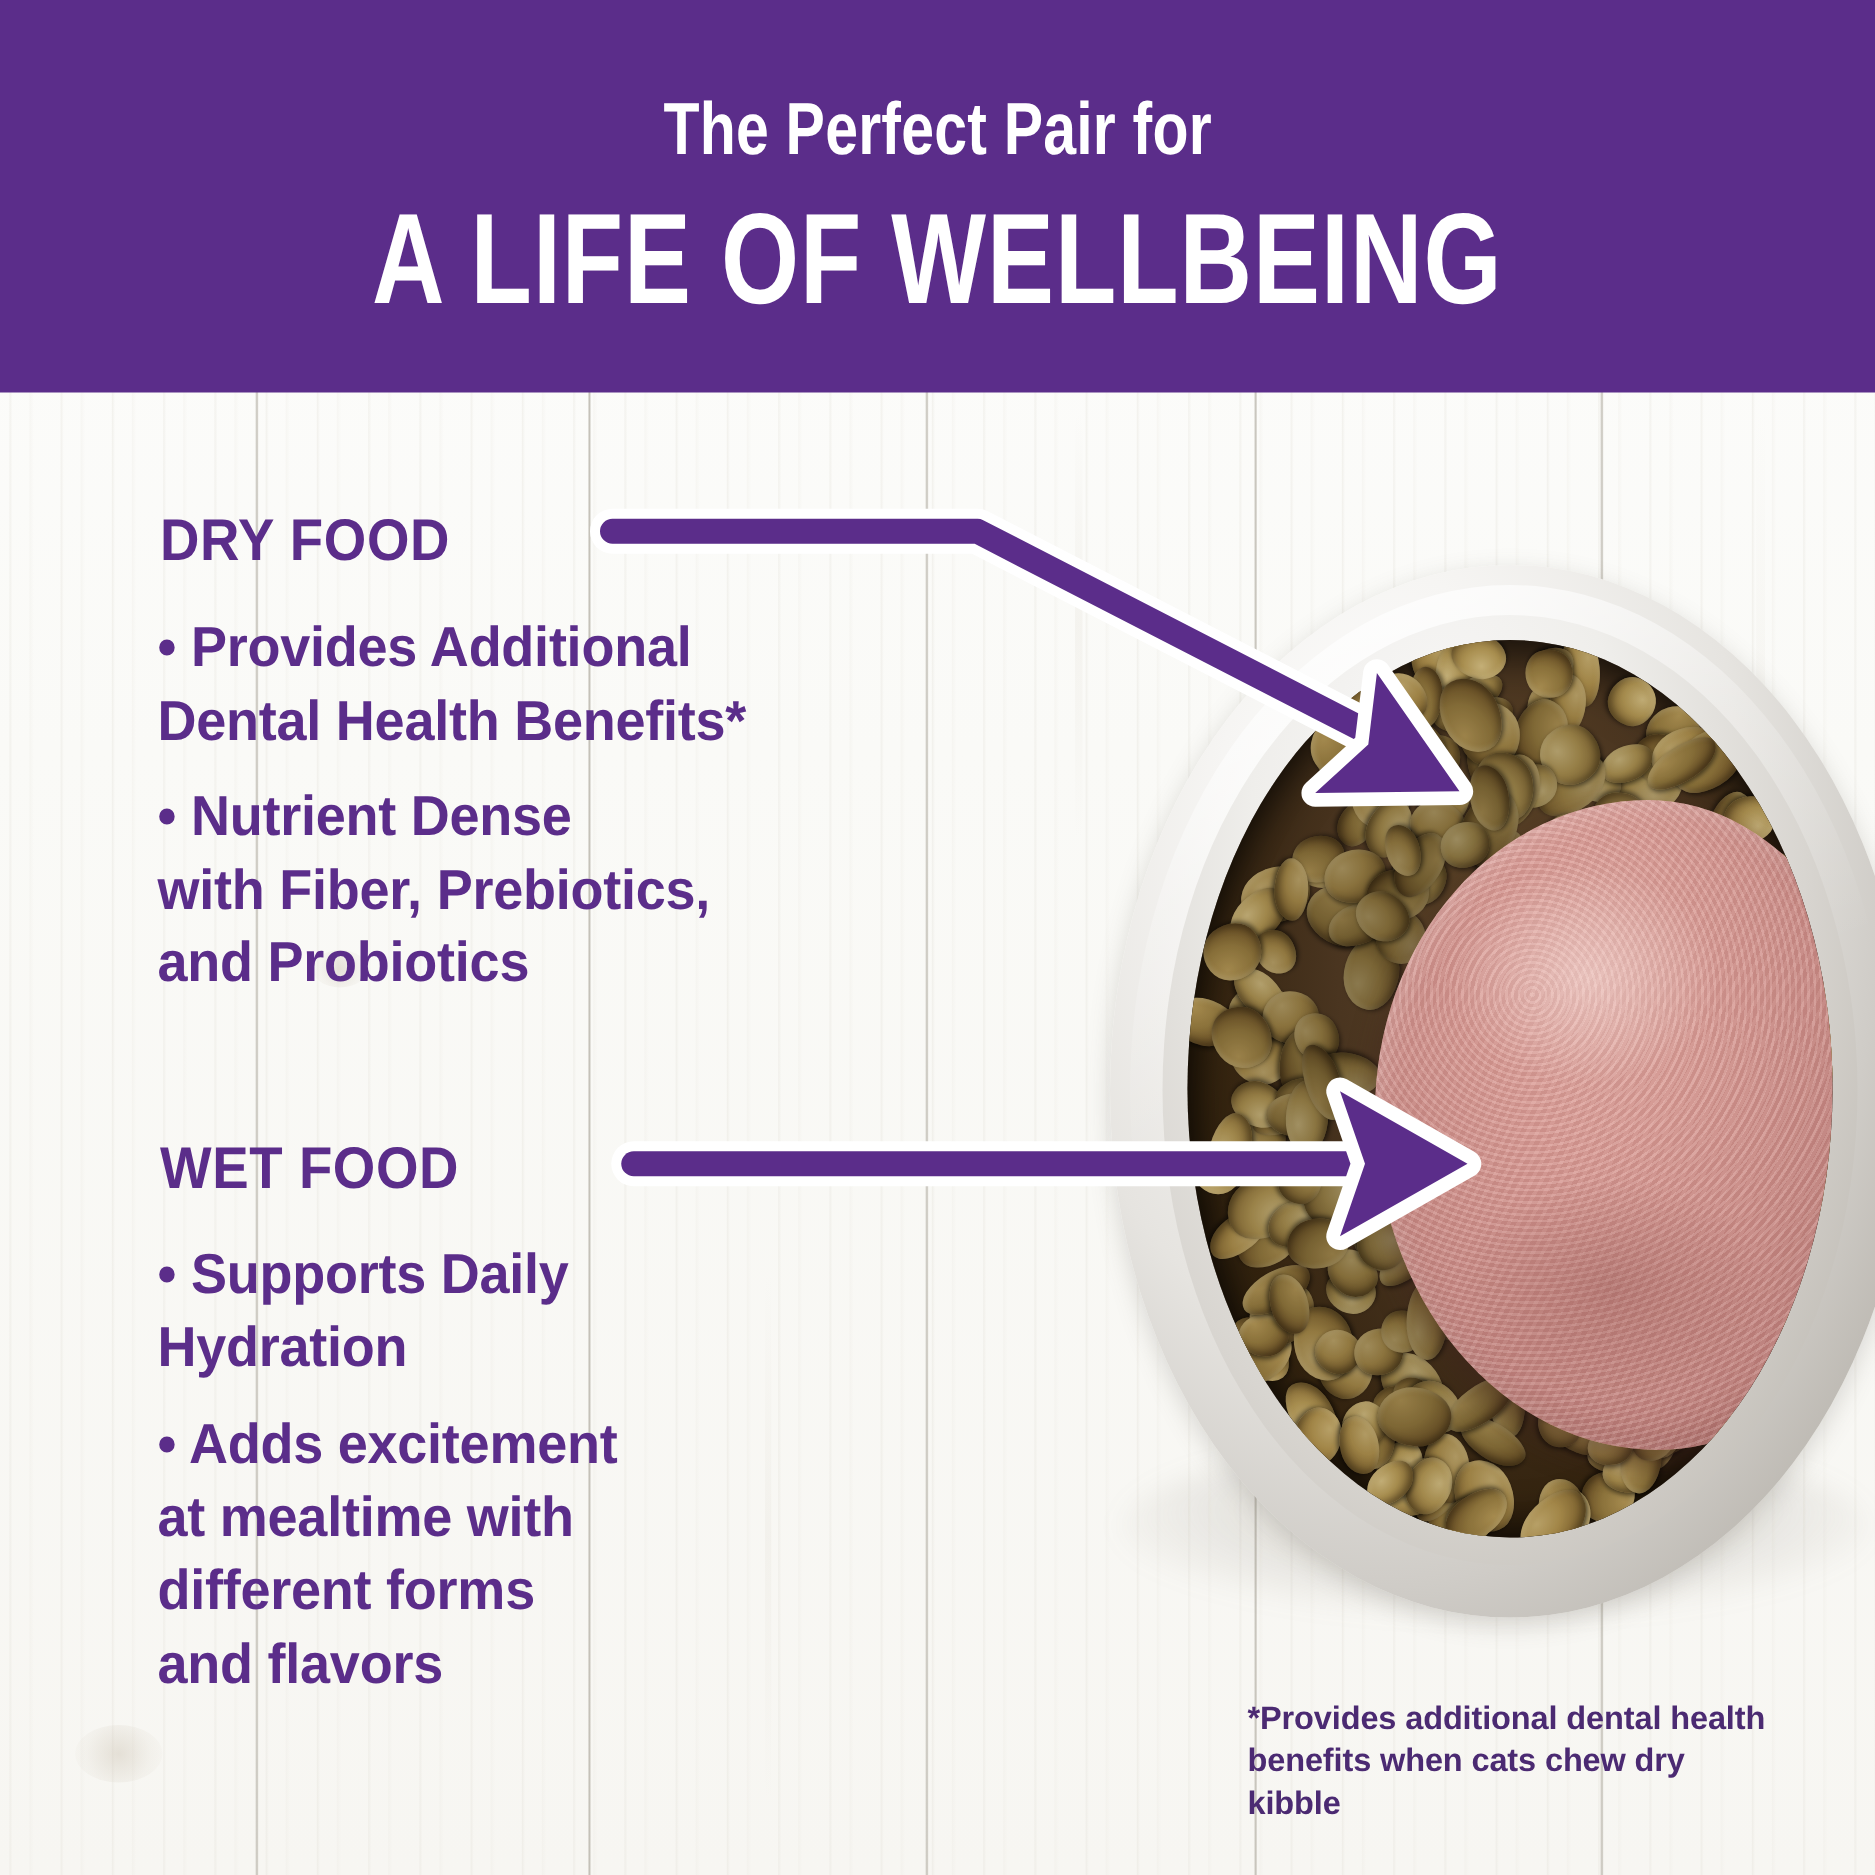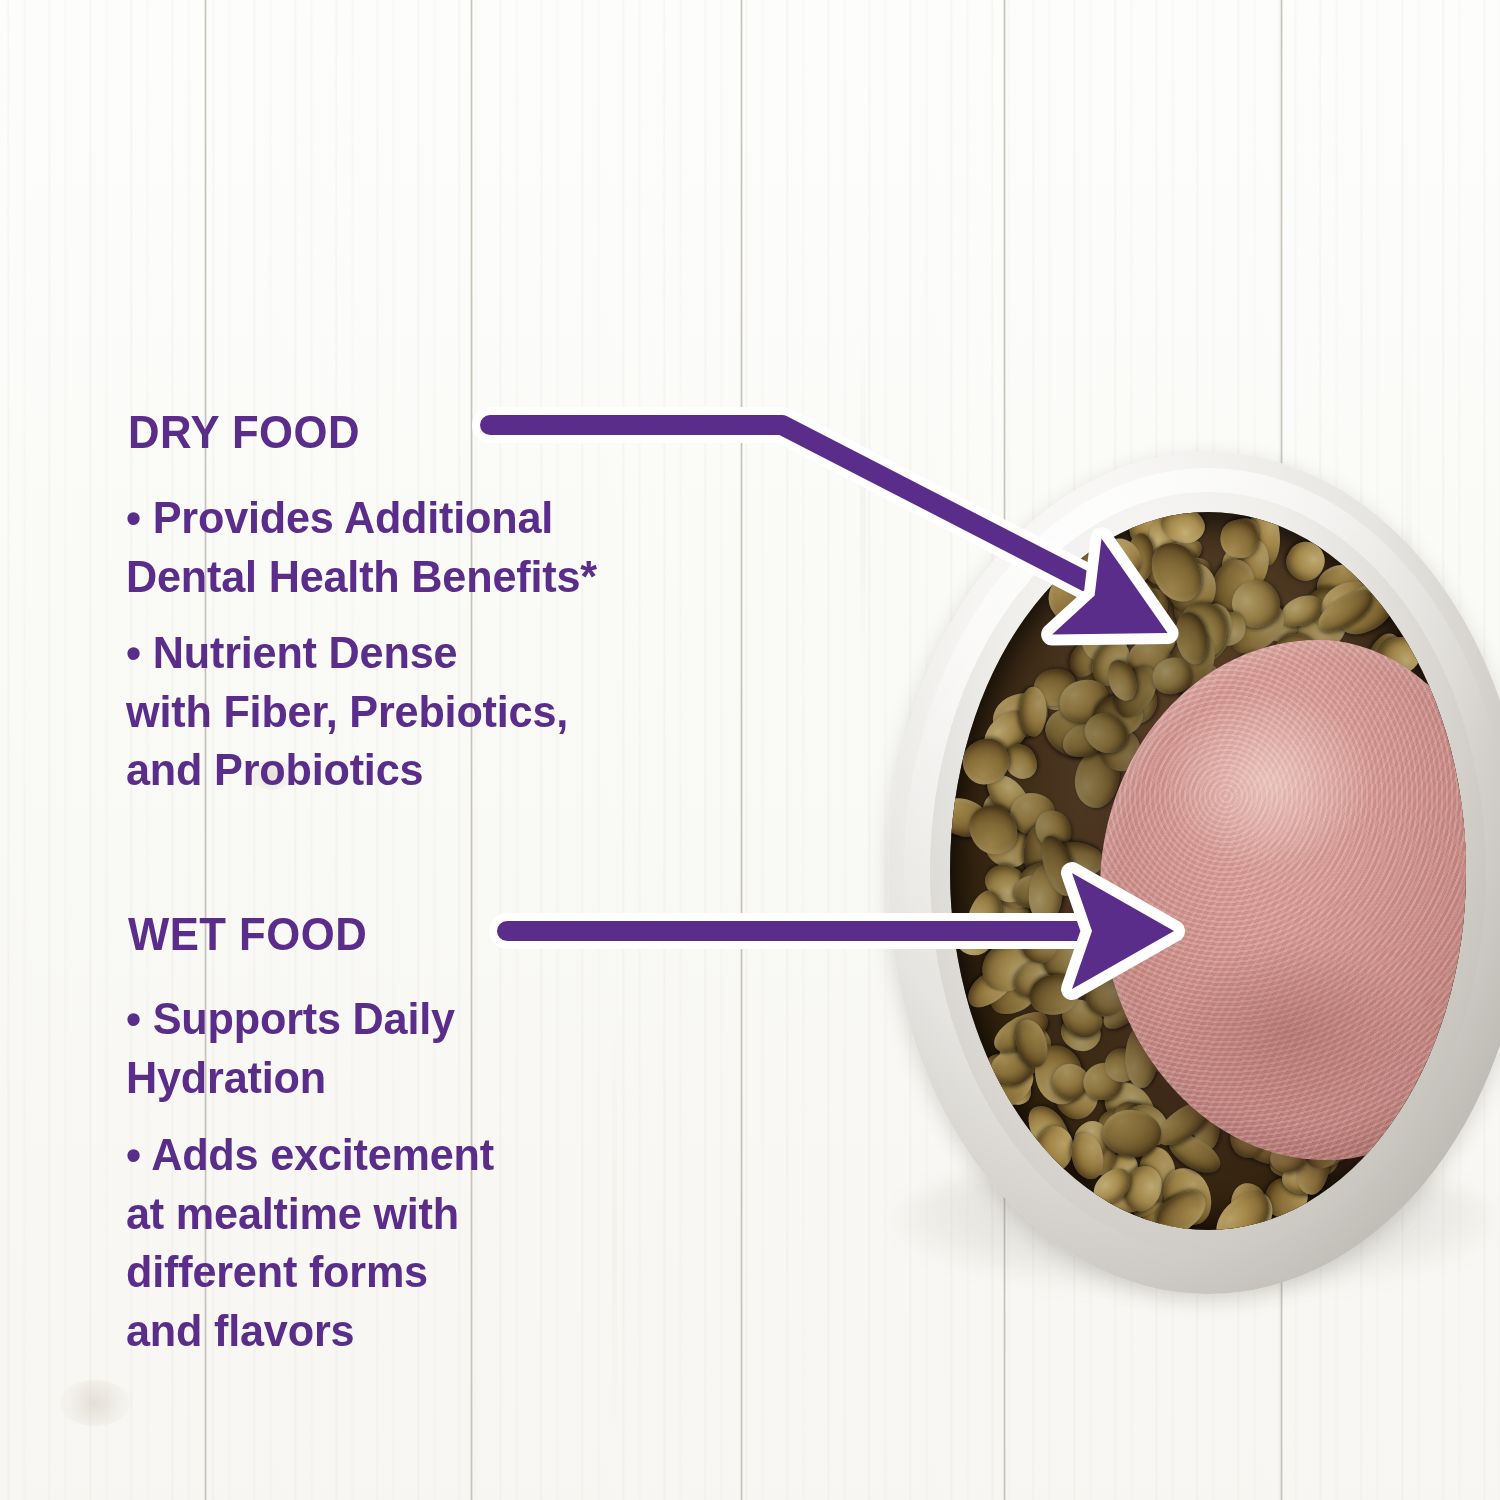--- a/index.html
+++ b/index.html
@@ -521,20 +521,24 @@
 
         <div class="pate">
           <div class="pate-tex"></div>
           <div class="pate-hi"></div>
           <div class="pate-lo"></div>
         </div>
       </div>
     </div>
   </div>
 
+  <div class="header-band">
+    <div class="header-line1">The Perfect Pair for</div>
+    <div class="header-line2">A LIFE OF WELLBEING</div>
+  </div>
 
   <div class="copy-col">
 
     <div class="section-head" style="left:128px; top:90px;">DRY FOOD</div>
 
     <div class="bullet-block" style="left: 126px; top: 175px; width: 660px; white-space: pre-line;">• Provides Additional
 Dental Health Benefits*</div>
 
     <div class="bullet-block" style="left: 126px; top: 310px; width: 660px; white-space: pre-line;">• Nutrient Dense
 with Fiber, Prebiotics,
@@ -567,14 +571,15 @@
     <g>
       <path d="M 507 931 L 1112 931" fill="none" stroke="#ffffff" stroke-width="36" stroke-linecap="round" stroke-linejoin="round"></path>
       <path d="M 507 931 L 1112 931" fill="none" stroke="#5b2d8a" stroke-width="20" stroke-linecap="round" stroke-linejoin="round"></path>
       <g transform="translate(1152,931)">
         <path d="M 22 0 L -80 -58 L -60 0 L -80 58 Z" fill="#ffffff" stroke="#ffffff" stroke-width="22" stroke-linejoin="round"></path>
         <path d="M 22 0 L -80 -58 L -60 0 L -80 58 Z" fill="#5b2d8a"></path>
       </g>
     </g>
   </svg>
 
+  <div class="footnote" style="white-space: pre-line;">*Provides additional dental health benefits when cats chew dry kibble</div>
 
 </div>
 
 </body></html>

